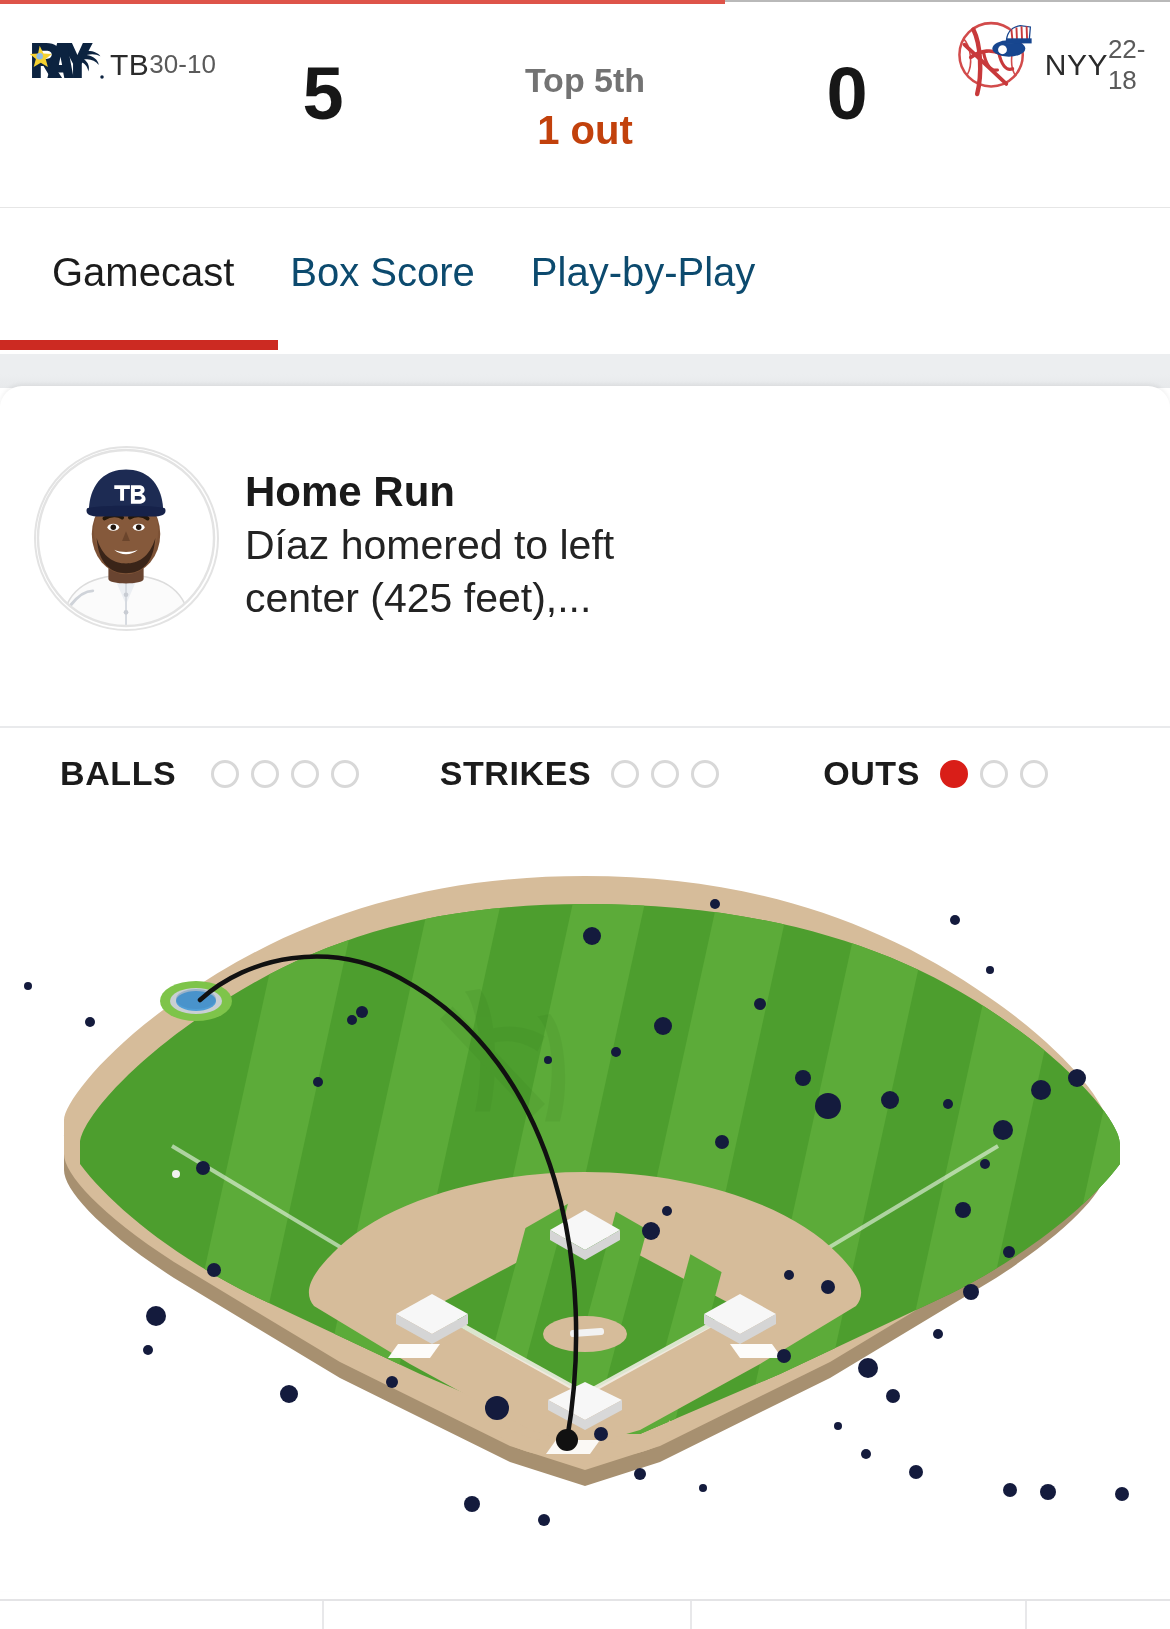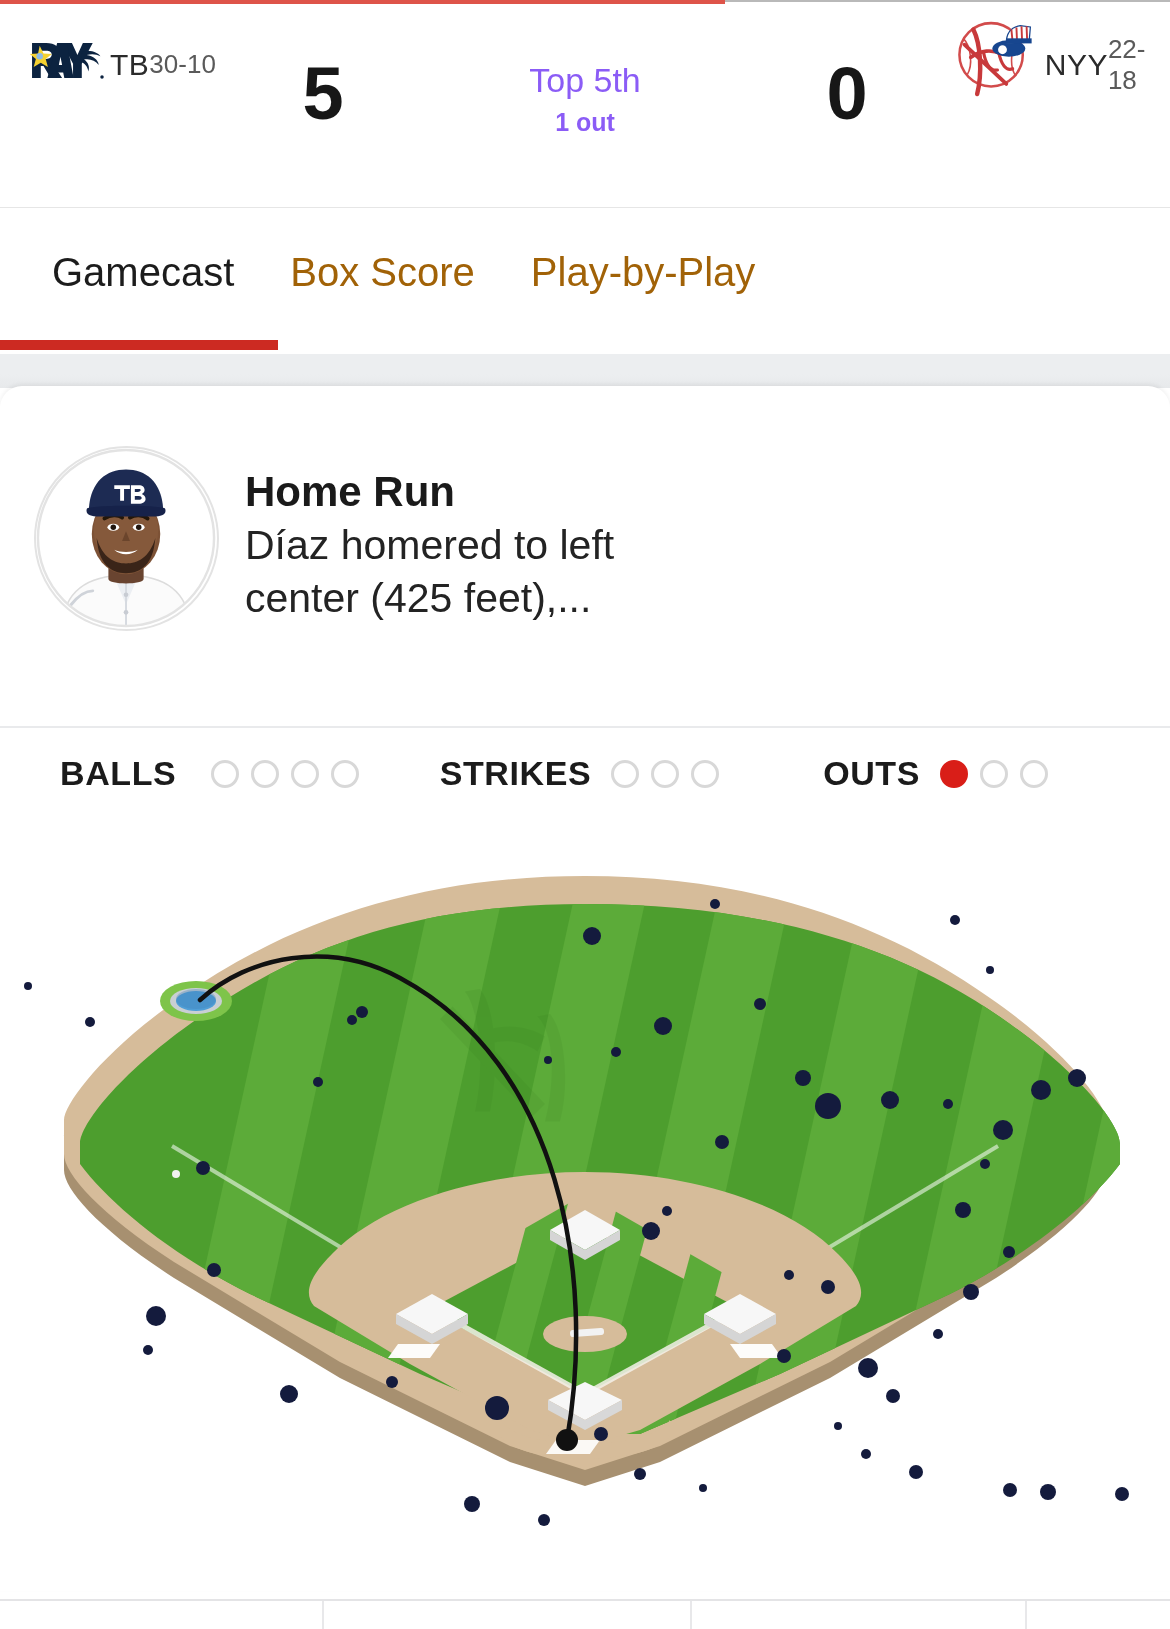--- a/index.html
+++ b/index.html
@@ -24,27 +24,27 @@
   }
   .team-col { width:228px; display:flex; flex-direction:row; align-items:center; padding-top:14px; }
   .team-logo { width:110px; height:82px; display:flex; align-items:center; justify-content:center; }
   .team-abbr { font-size:30px; font-weight:400; color:#2b2b2b; letter-spacing:.5px; margin-top:10px; }
   .team-rec { font-size:26px; font-weight:400; color:#5a5a5a; margin-top:9px; }
 
   .score { width:190px; text-align:center; font-size:74px; font-weight:700; color:#171717; padding-top:52px; line-height:1; }
   .score.right { }
 
   .middle { flex:1; text-align:center; padding-top:55px; }
-  .inning { font-size:34px; font-weight:400; color:#8b5cf6; line-height:1.18; }
-  .outs-line { font-size:25px; font-weight:700; color:#8b5cf6; margin-top:8px; }
+  .inning { font-size:34px; font-weight:700; color:#737373; line-height:1.18; }
+  .outs-line { font-size:40px; font-weight:700; color:#c2410c; margin-top:8px; }
 
   
   .tabs { position:absolute; top:209px; left:0; width:982px; height:145px; background:#fff; }
   .tablist { display:flex; align-items:center; height:126px; padding-left:24px; }
-  .tab { font-size:40px; color:#a16207; font-weight:400; padding:0 28px; white-space:nowrap; }
+  .tab { font-size:40px; color:#0c4a6e; font-weight:400; padding:0 28px; white-space:nowrap; }
   .tab.active { color:#1c1c1c; }
   .tab-underline { position:absolute; left:0; top:340px; width:278px; height:10px; background:#cc2a22; }
   .tabs-shadow { position:absolute; top:354px; left:0; width:1170px; height:34px;
     background:linear-gradient(to bottom,#eceef0 0%, #eceef0 60%, #e7e9eb 100%); }
 
   
   .card {
     position:absolute; top:386px; left:0; width:1170px; height:1205px;
     background:#fff; border-radius:22px 22px 0 0;
     box-shadow:0 -2px 4px rgba(0,0,0,.06);

